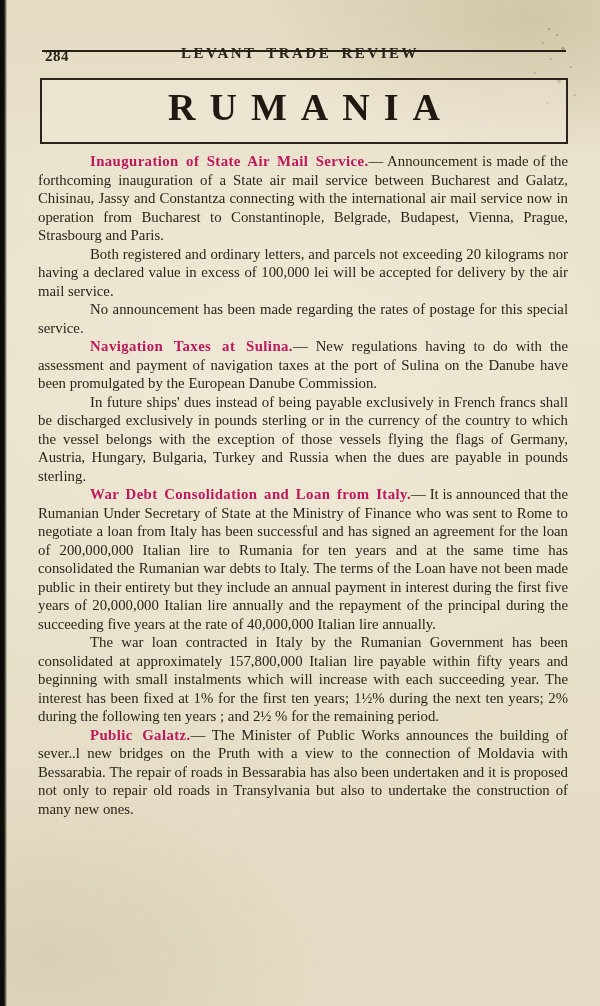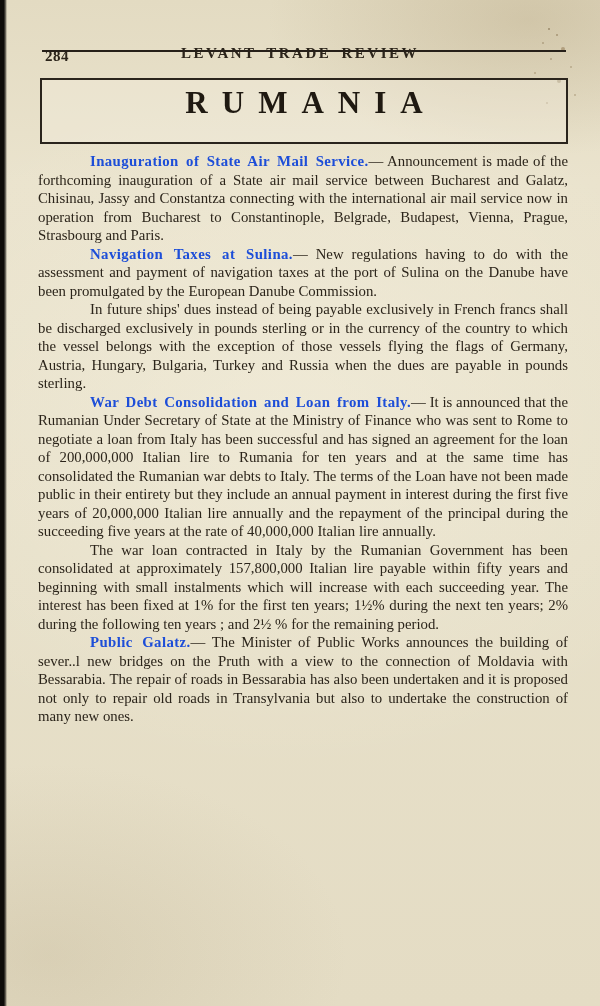--- a/index.html
+++ b/index.html
@@ -39,32 +39,32 @@
     position: absolute; left: 42px; top: 50px; width: 524px; height: 0;
     border-top: 2.5px solid #262019;
   }
   .titlebox {
     position: absolute; left: 40px; top: 78px; width: 524px; height: 62px;
     border: 2px solid #2a241c;
     background: rgba(244,239,224,0.35);
   }
   .country-title {
     margin-top: 5px; text-align: center;
-    font-size: 31px; font-weight: bold; letter-spacing: 14px; text-indent: 14px;
+    font-size: 38px; font-weight: bold; letter-spacing: 14px; text-indent: 14px;
     color: #1f1911;
   }
   .body {
     position: absolute; left: 38px; top: 152px; width: 530px;
     font-size: 14.8px; line-height: 18.5px; text-align: justify;
   }
   .body p { margin: 0; text-indent: 52px; }
   .section { margin-top: 0; }
   .section + .section { }
   .lead b {
-    font-weight: bold; letter-spacing: 0.4px; word-spacing: 2.5px; color: #1d4ed8;
+    font-weight: bold; letter-spacing: 0.4px; word-spacing: 2.5px; color: #be185d;
   }
 </style>
 </head>
 <body>
 
 <div class="scan-edge"></div>
 <div class="speckles"></div>
 
 <div class="header">
   <span class="pagenum">284</span>
@@ -73,20 +73,22 @@
 <div class="rule"></div>
 
 <div class="titlebox">
   <div class="country-title">RUMANIA</div>
 </div>
 
 <div class="body">
 
   <div class="section">
     <p class="lead"><b>Inauguration of State Air Mail Service.</b><span>— Announcement is made of the forthcoming inauguration of a State air mail service between Bucharest and Galatz, Chisinau, Jassy and Constantza connecting with the international air mail service now in operation from Bucharest to Constantinople, Belgrade, Budapest, Vienna, Prague, Strasbourg and Paris.</span></p>
+    <p>Both registered and ordinary letters, and parcels not exceeding 20 kilograms nor having a declared value in excess of 100,000 lei will be accepted for delivery by the air mail service.</p>
+    <p>No announcement has been made regarding the rates of postage for this special service.</p>
   </div>
 
   <div class="section">
     <p class="lead"><b>Navigation Taxes at Sulina.</b><span>— New regulations having to do with the assessment and payment of navigation taxes at the port of Sulina on the Danube have been promulgated by the European Danube Commission.</span></p>
     <p>In future ships' dues instead of being payable exclusively in French francs shall be discharged exclusively in pounds sterling or in the currency of the country to which the vessel belongs with the exception of those vessels flying the flags of Germany, Austria, Hungary, Bulgaria, Turkey and Russia when the dues are payable in pounds sterling.</p>
   </div>
 
   <div class="section">
     <p class="lead"><b>War Debt Consolidation and Loan from Italy.</b><span>— It is announced that the Rumanian Under Secretary of State at the Ministry of Finance who was sent to Rome to negotiate a loan from Italy has been successful and has signed an agreement for the loan of 200,000,000 Italian lire to Rumania for ten years and at the same time has consolidated the Rumanian war debts to Italy. The terms of the Loan have not been made public in their entirety but they include an annual payment in interest during the first five years of 20,000,000 Italian lire annually and the repayment of the principal during the succeeding five years at the rate of 40,000,000 Italian lire annually.</span></p>
     <p>The war loan contracted in Italy by the Rumanian Government has been consolidated at approximately 157,800,000 Italian lire payable within fifty years and beginning with small instalments which will increase with each succeeding year. The interest has been fixed at 1% for the first ten years; 1½% during the next ten years; 2% during the following ten years ; and 2½ % for the remaining period.</p>

